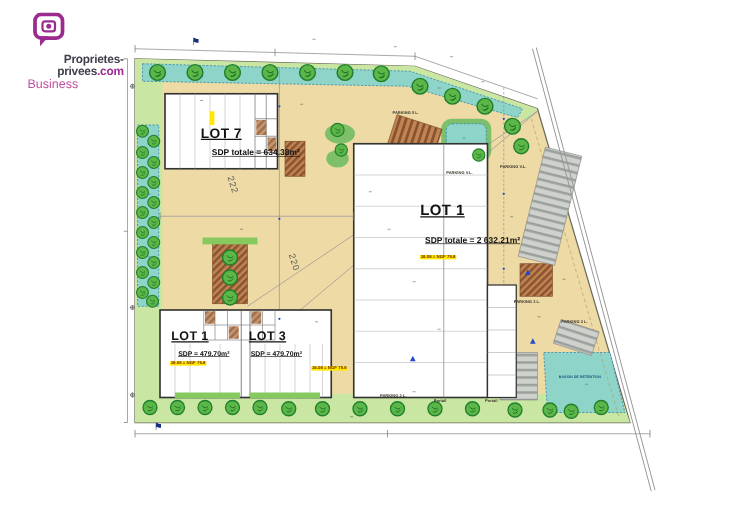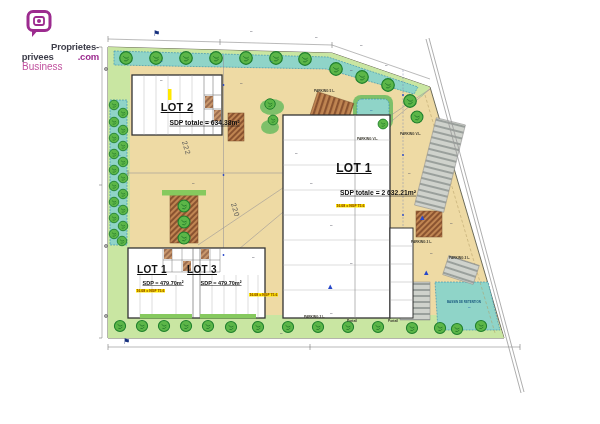--- a/index.html
+++ b/index.html
@@ -2,21 +2,21 @@
 <html><head>
 <meta charset="utf-8">
 <style>
   html,body{margin:0;padding:0;background:#ffffff;}
   .screen{position:relative;width:600px;height:424px;background:#ffffff;overflow:hidden;
           font-family:"Liberation Sans",sans-serif;}
   
   .logo{position:absolute;left:13px;top:10px;width:86px;}
   .logo .icon{margin-left:13px;width:26px;height:28px;}
   .logo .l1,.logo .l2{font-size:9.5px;font-weight:800;color:#3f3f4b;line-height:10px;letter-spacing:-.2px;text-align:right;}
-  .logo .accent{color:#9c2b8f;margin-left:24px;}
+  .logo .accent{color:#9c2b8f;}
   .logo .l3{font-size:10px;font-weight:400;color:#c0519e;line-height:10px;margin-left:9px;}
   
   .plan{position:absolute;left:100px;top:25px;width:440px;height:370px;}
   .plan svg{position:absolute;left:0;top:0;overflow:visible;}
   .lbl{position:absolute;white-space:nowrap;font-weight:bold;color:#111;z-index:5;}
   .title{font-size:11px;text-decoration:underline;text-align:center;letter-spacing:.3px;}
   .t10{font-size:10px;}
   .sdp{text-align:center;}
   .sdp>span{display:inline-block;font-size:13px;font-weight:bold;text-decoration:underline;
             transform:scale(.52);transform-origin:center top;white-space:nowrap;}
@@ -252,32 +252,32 @@
           <rect x="230" y="200" width="2.5" height="0.8"></rect>
         <rect x="170" y="36" width="2.5" height="0.8" fill="#2e6fb0"></rect>
           <rect x="60" y="36" width="2.5" height="0.8" fill="#2e6fb0"></rect>
         <rect x="368" y="282" width="2.5" height="0.8" fill="#2e6fb0"></rect>
           <rect x="270" y="85" width="2.5" height="0.8" fill="#2e6fb0"></rect>
         <rect x="18" y="130" width="2.5" height="0.8" fill="#2e6fb0"></rect>
           <rect x="18" y="180" width="2.5" height="0.8" fill="#2e6fb0"></rect>
       </g>
     </svg>
 
-    <div class="lbl title" style="left:47px;top:76px;width:60px;">LOT 2</div>
+    <div class="lbl title" style="left:47px;top:76px;width:60px;">LOT 7</div>
     <div class="lbl sdp" style="left:37px;top:92px;width:80px;"><span>SDP totale = 634.38m²</span></div>
 
     <div class="lbl title" style="left:225px;top:136px;width:58px;font-size:12px;">LOT 1</div>
     <div class="lbl sdp" style="left:205px;top:162px;width:98px;"><span>SDP totale = 2 632.21m²</span></div>
     <div class="lbl chip" style="left:236px;top:179px;">16.08 = NGF 75.6</div>
 
     <div class="lbl title t10" style="left:30px;top:239px;width:44px;">LOT 1</div>
     <div class="lbl sdp small" style="left:22px;top:251px;width:60px;"><span>SDP = 479.70m²</span></div>
     <div class="lbl chip" style="left:36px;top:264px;">16.08 = NGF 75.6</div>
 
-    <div class="lbl title t10" style="left:80px;top:239px;width:44px;">LOT 3</div>
+    <div class="lbl title t10" style="left:92px;top:239px;width:44px;">LOT 3</div>
     <div class="lbl sdp small" style="left:80px;top:251px;width:60px;"><span>SDP = 479.70m²</span></div>
     <div class="lbl chip" style="left:149px;top:268px;">16.08 = NGF 75.6</div>
 
     <div class="lbl tiny" style="left:214px;top:64px;">PARKING 5 L.</div>
     <div class="lbl tiny" style="left:257px;top:112px;">PARKING V.L.</div>
     <div class="lbl tiny" style="left:300px;top:107px;">PARKING V.L.</div>
     <div class="lbl tiny" style="left:311px;top:215px;">PARKING 2 L.</div>
     <div class="lbl tiny" style="left:349px;top:231px;">PARKING 2 L.</div>
     <div class="lbl tiny" style="left:204px;top:290px;">PARKING 2 L.</div>
     <div class="lbl tiny" style="left:247px;top:294px;">Portail</div>

